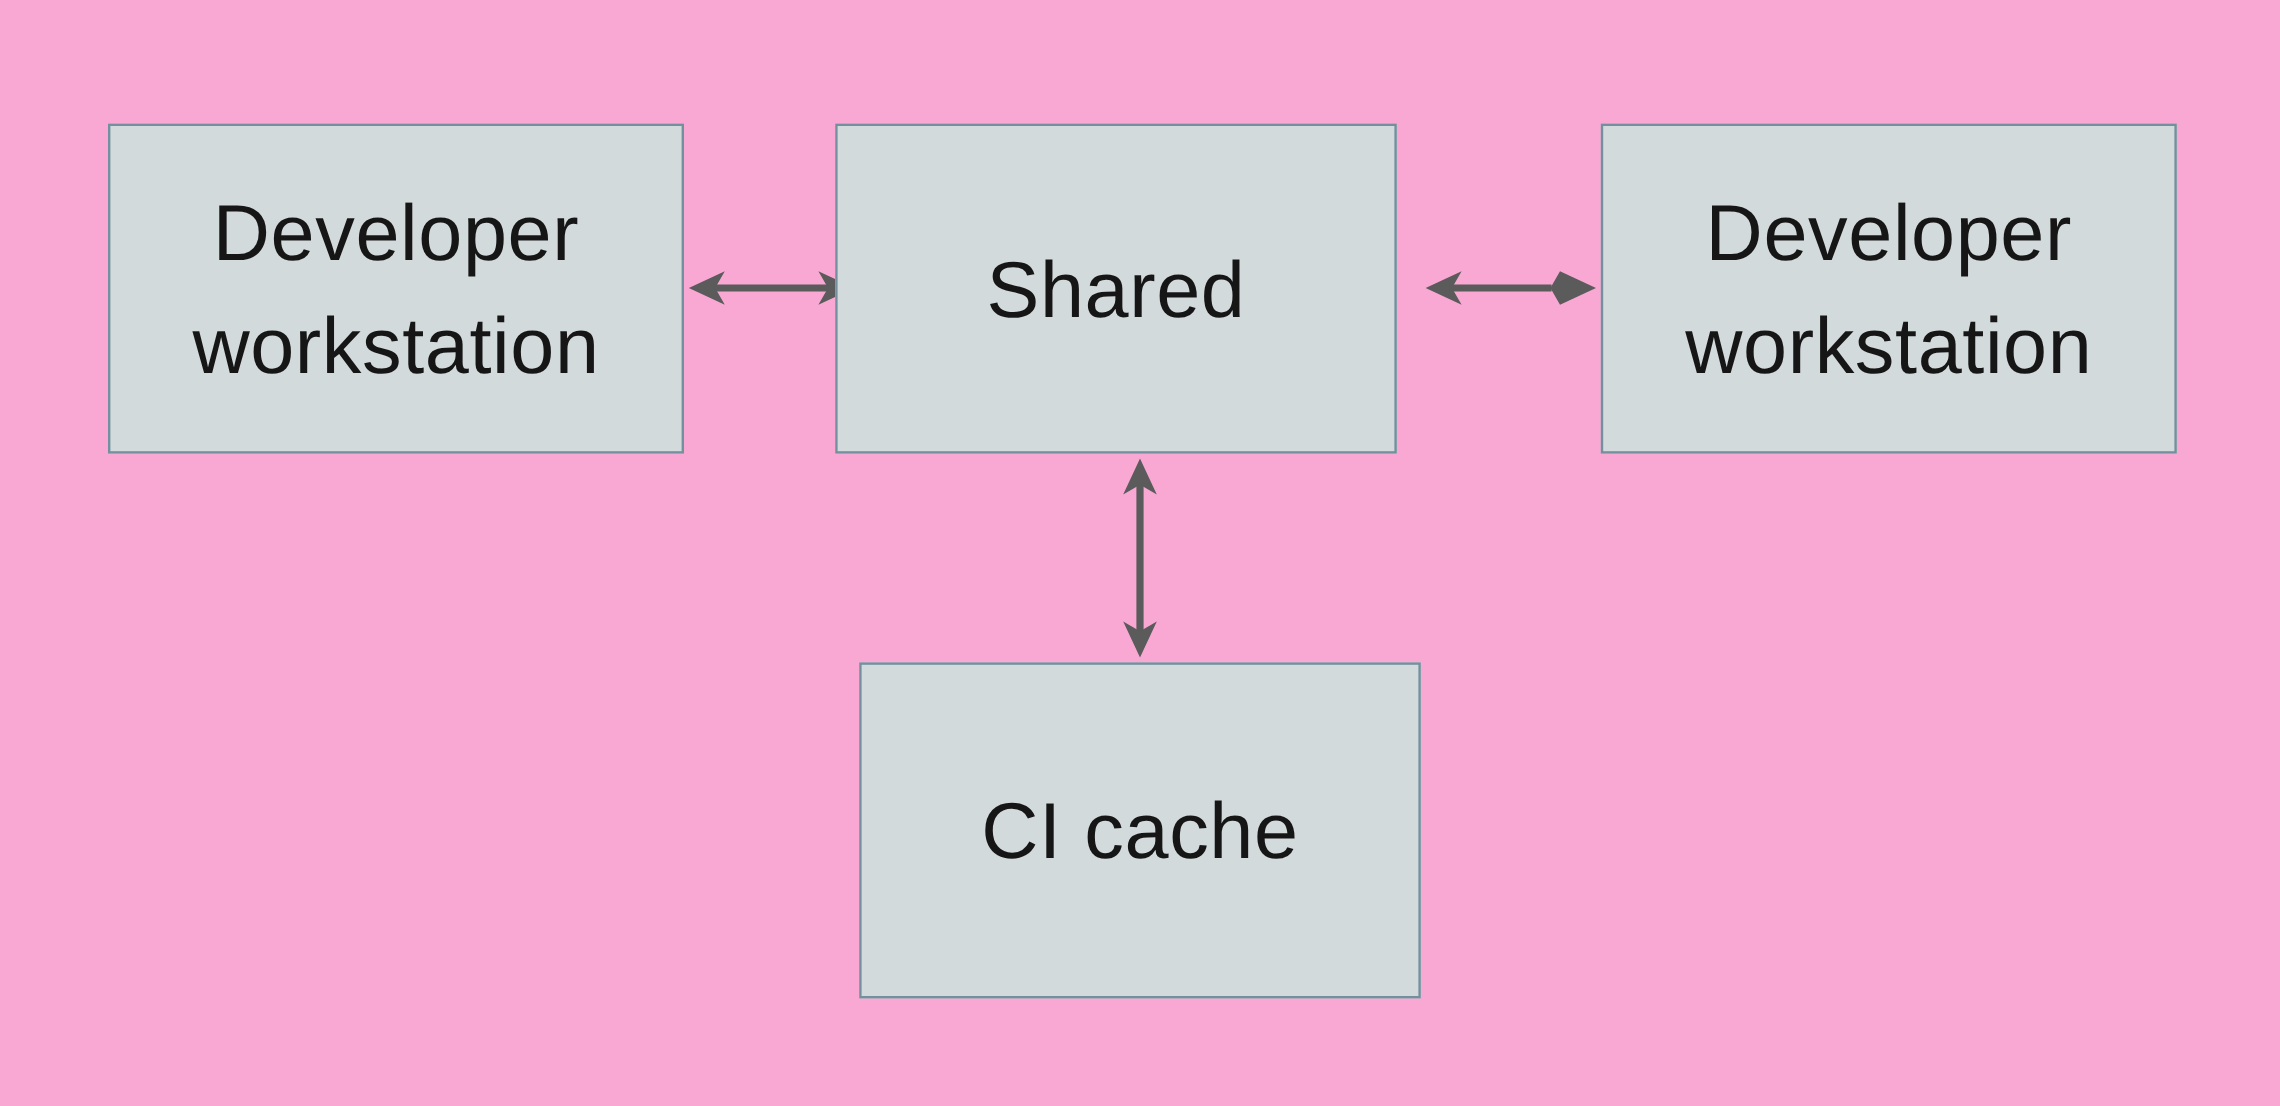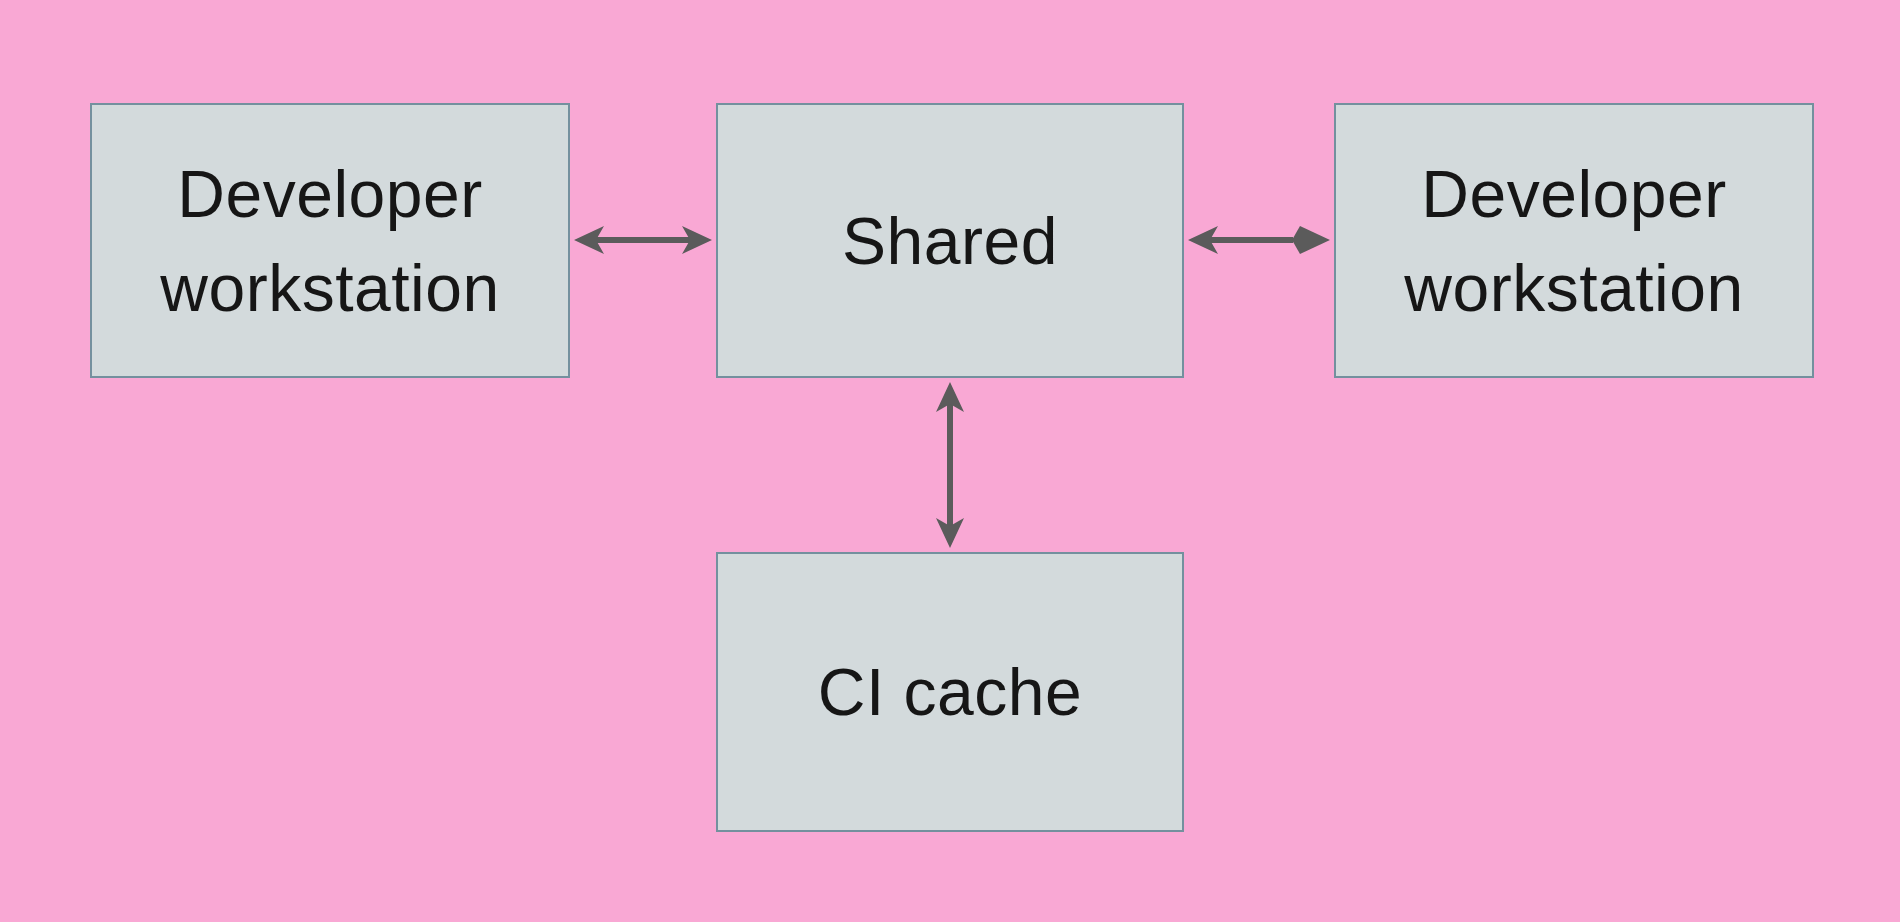--- a/index.html
+++ b/index.html
@@ -24,21 +24,21 @@
     flex-direction: column;
     align-items: center;
     justify-content: center;
     text-align: center;
     color: #161616;
     font-size: 66px;
     line-height: 94px;
     letter-spacing: 0.5px;
   }
   .node-dev-left   { left: 90px;   top: 103px; width: 480px; height: 275px; }
-  .node-cache      { left: 716px;  top: 103px; width: 468px; height: 275px; text-align: center; }
+  .node-cache      { left: 696px;  top: 103px; width: 468px; height: 275px; text-align: center; }
   .node-dev-right  { left: 1334px; top: 103px; width: 480px; height: 275px; }
   .node-ci         { left: 716px;  top: 552px; width: 468px; height: 280px; }
   .arrow-layer {
     position: absolute;
     left: 0; top: 0;
     width: 1900px;
     height: 922px;
     pointer-events: none;
   }
   .arrow-layer line    { stroke: #5b5b5b; stroke-width: 6px; }

